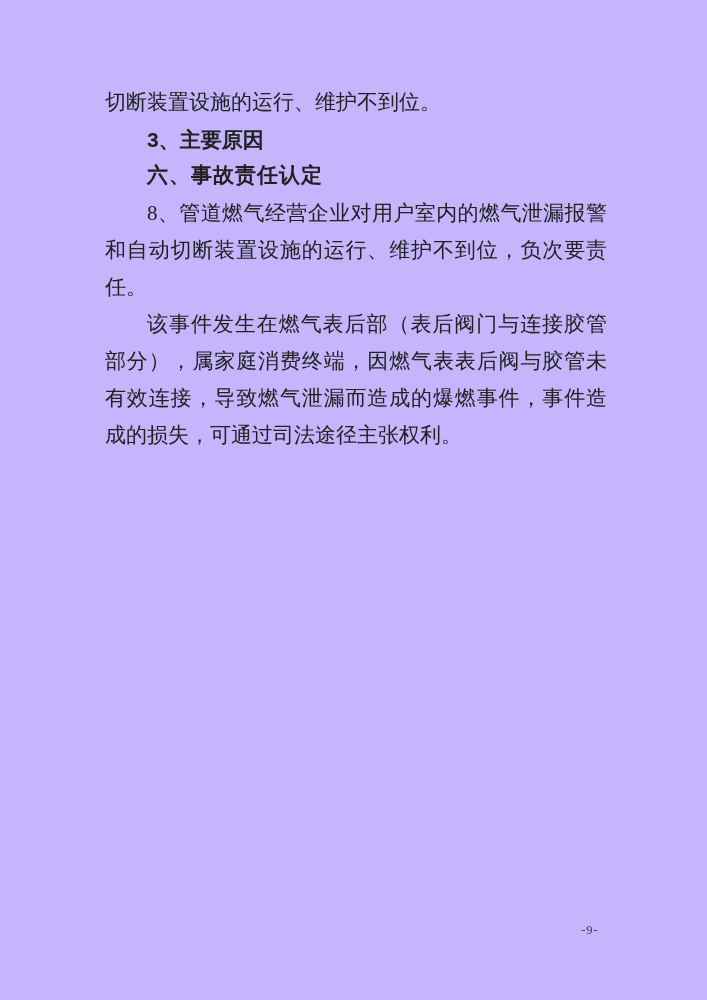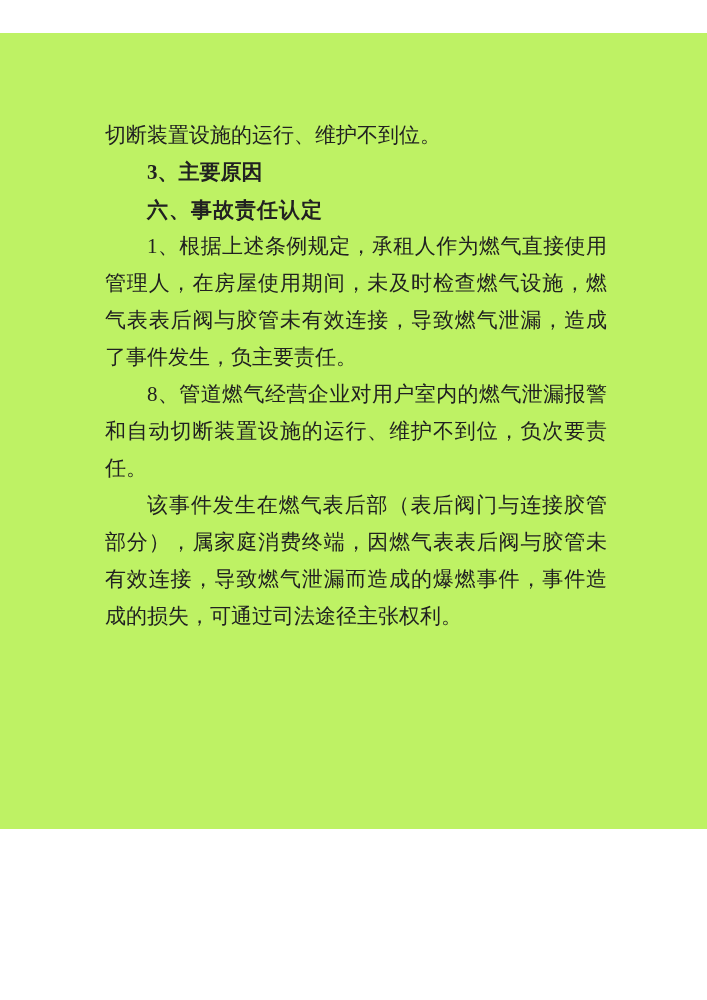--- a/index.html
+++ b/index.html
@@ -3,25 +3,24 @@
 <meta charset="utf-8">
 <style>
   html, body {
     margin: 0;
     padding: 0;
     background: #ffffff;
   }
   .page {
     position: relative;
     width: 707px;
-    height: 796px;
-    background: #bef264;
+    height: 1000px;
+    background: #c4b5fd;
     overflow: hidden;
     font-family: "Liberation Serif", serif;
-    margin-top: 33px;
   }
   .content {
     position: absolute;
     left: 105px;
     top: 84px;
     width: 502px;
   }
   .content p {
     margin: 0;
     padding: 0;
@@ -34,24 +33,24 @@
     font-family: "Liberation Serif", serif;
   }
   .content p.no-indent {
     text-indent: 0;
   }
   .content p.heading {
     font-weight: bold;
     text-align: left;
   }
   .content p.heading-sub {
-    font-family: Liberation Serif, serif;
+    font-family: Liberation Sans, sans-serif;
   }
   .content p.heading-section {
-    font-family: Liberation Sans, sans-serif;
+    font-family: Liberation Mono, monospace;
     letter-spacing: 1px;
   }
   .page-number {
     position: absolute;
     top: 923px;
     left: 560px;
     width: 60px;
     text-align: center;
     font-size: 12.5px;
     letter-spacing: 1px;
@@ -60,18 +59,17 @@
   }
 </style>
 </head>
 <body>
 
 <div class="page">
   <div class="content">
     <p class="body no-indent">切断装置设施的运行、维护不到位。</p>
     <p class="heading heading-sub">3、主要原因</p>
     <p class="heading heading-section">六、事故责任认定</p>
-    <p class="body">1、根据上述条例规定，承租人作为燃气直接使用管理人，在房屋使用期间，未及时检查燃气设施，燃气表表后阀与胶管未有效连接，导致燃气泄漏，造成了事件发生，负主要责任。</p>
     <p class="body">8、管道燃气经营企业对用户室内的燃气泄漏报警和自动切断装置设施的运行、维护不到位，负次要责任。</p>
     <p class="body">该事件发生在燃气表后部（表后阀门与连接胶管部分），属家庭消费终端，因燃气表表后阀与胶管未有效连接，导致燃气泄漏而造成的爆燃事件，事件造成的损失，可通过司法途径主张权利。</p>
   </div>
   <div class="page-number">-9-</div>
 </div>
 
 </body></html>

